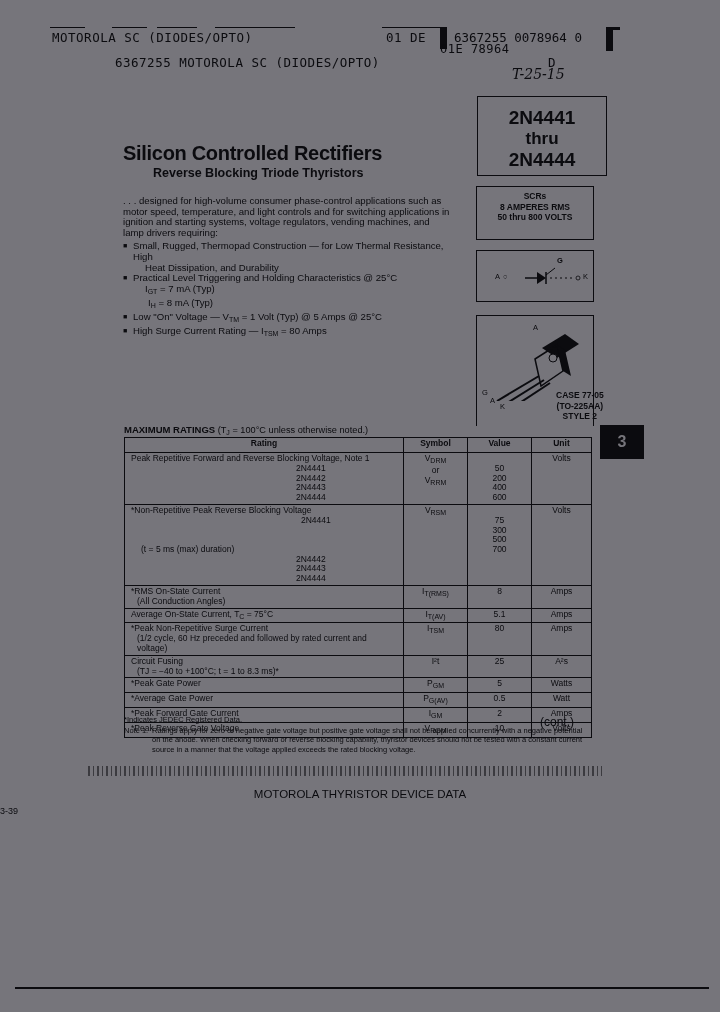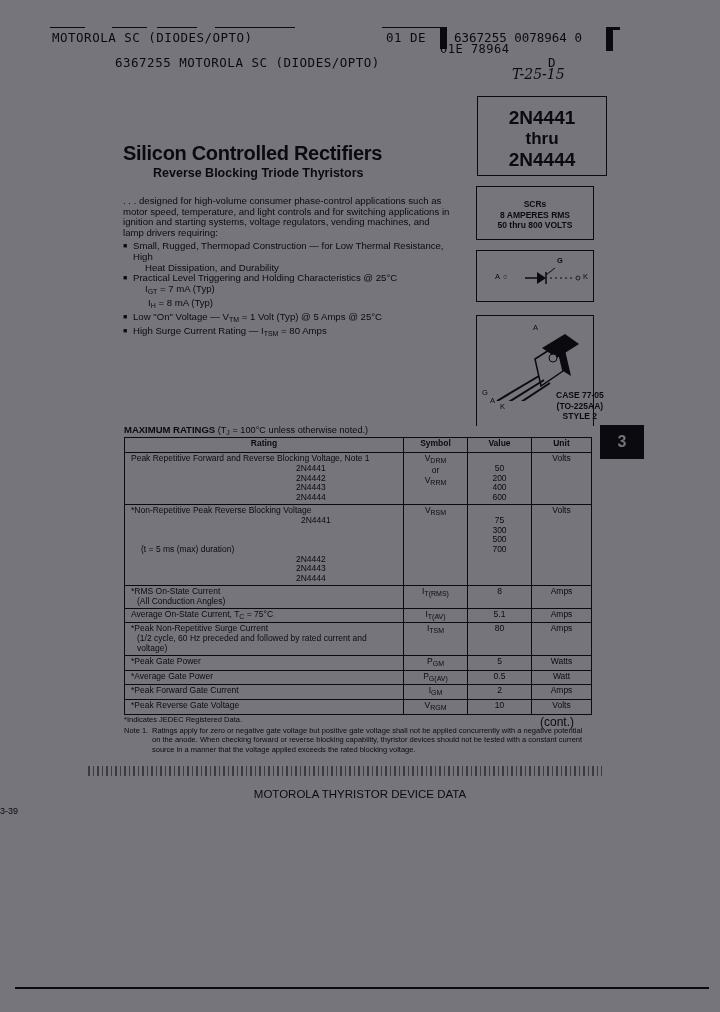--- a/index.html
+++ b/index.html
@@ -30,21 +30,21 @@
 
   .desc { left:123px; top:196px; width:330px; font-size:9.6px; line-height:10.5px; }
   .bullets { left:123px; top:241px; width:340px; font-size:9.6px; line-height:10.8px; }
   .bullets .b { position:relative; padding-left:10px; }
   .bullets .b::before { content:"■"; position:absolute; left:0; top:0; font-size:7px; }
   .bullets .ind { padding-left:22px; }
   .bullets .ind2 { padding-left:25px; }
   sub { font-size:7px; vertical-align:-2px; }
 
   .specbox { left:476px; top:186px; width:116px; height:52px; border:1px solid #0b0b0f; text-align:center; font-weight:bold; font-size:8.5px; line-height:10.5px; }
-  .specbox .s1 { margin-top:12px; }
+  .specbox .s1 { margin-top:4px; }
   .symbox { left:476px; top:250px; width:116px; height:50px; border:1px solid #0b0b0f; }
   .casebox { left:476px; top:315px; width:116px; height:110px; border:1px solid #0b0b0f; border-bottom:none; }
   .caselabel { left:515px; top:390px; text-align:center; font-weight:bold; font-size:8.5px; line-height:10.5px;margin-left:41px; }
 
   .mr-title { left:124px; top:424px; font-size:9.2px; }
   .mr-title b { font-size:9.5px; }
 
   table.ratings {
     position:absolute; left:124px; top:437px; width:468px; border-collapse:collapse;
     font-size:8.5px; line-height:9.8px;padding-left:48px;
@@ -237,20 +237,29 @@
   <tr>
     <td>
       <div>*Peak Non-Repetitive Surge Current</div>
       <div style="padding-left:6px;">(1/2 cycle, 60 Hz preceded and followed by rated current and voltage)</div>
     </td>
     <td class="sym"><span>I</span><sub>TSM</sub></td>
     <td class="val">80</td>
     <td class="unit">Amps</td>
   </tr>
 
+  <tr>
+    <td>
+      <div>Circuit Fusing</div>
+      <div style="padding-left:6px;">(TJ = −40 to +100°C; t = 1 to 8.3 ms)*</div>
+    </td>
+    <td class="sym">I²t</td>
+    <td class="val">25</td>
+    <td class="unit">A²s</td>
+  </tr>
 
   <tr>
     <td>*Peak Gate Power</td>
     <td class="sym"><span>P</span><sub>GM</sub></td>
     <td class="val">5</td>
     <td class="unit">Watts</td>
   </tr>
   <tr>
     <td>*Average Gate Power</td>
     <td class="sym"><span>P</span><sub>G(AV)</sub></td>

